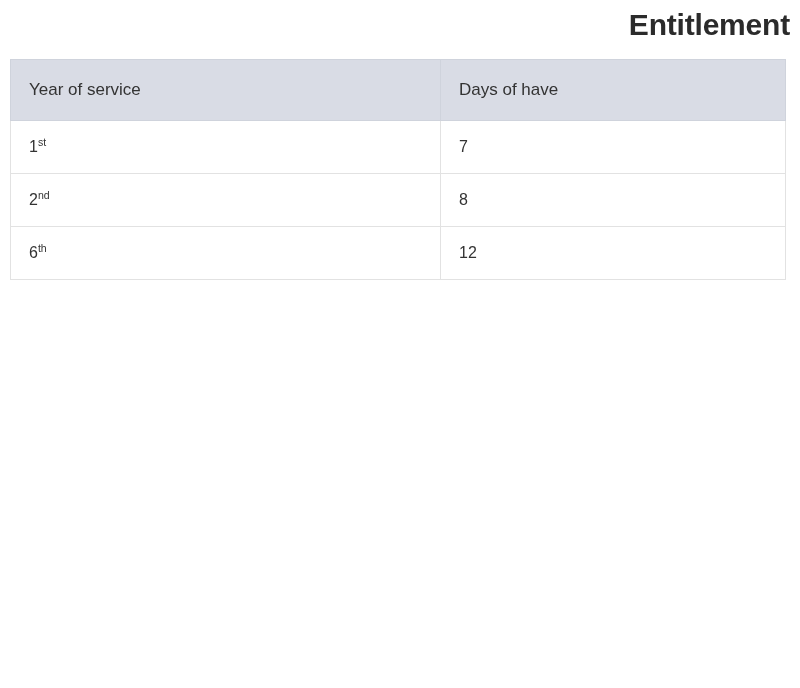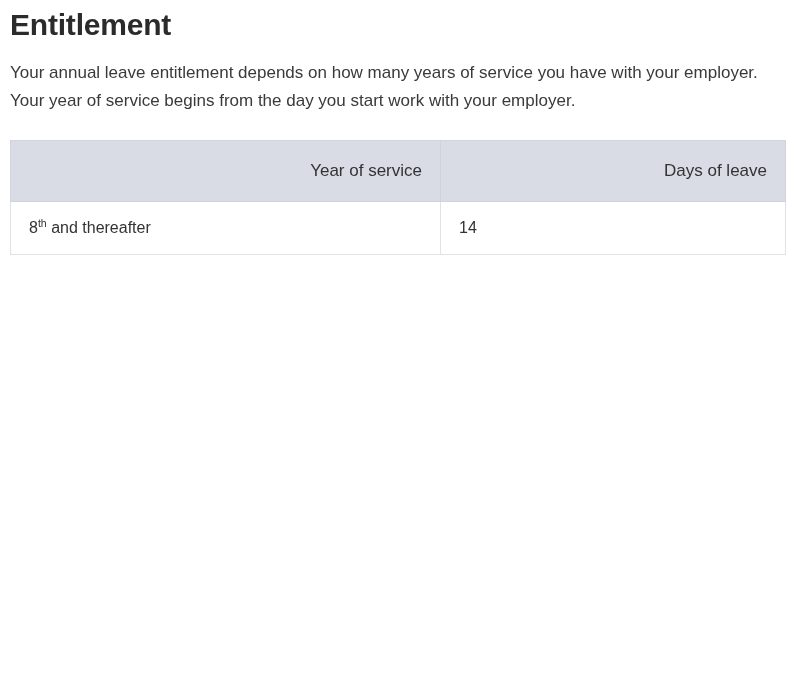--- a/index.html
+++ b/index.html
@@ -19,40 +19,41 @@
     box-sizing: border-box;
     width: 800px;
   }
   .page-title {
     font-size: 30px;
     font-weight: bold;
     color: #2b2b2b;
     margin: 8px 0 18px 0;
     line-height: 1.1;
     letter-spacing: -0.2px;
+    text-align: right;
   }
   .intro {
     font-size: 17px;
     line-height: 1.62;
     color: #3a3a3a;
     margin: 0 0 26px 0;
     max-width: 775px;
   }
   table.entitlement {
     border-collapse: collapse;
     width: 775px;
     table-layout: fixed;
     font-size: 16px;
   }
   table.entitlement th {
     background: #d9dce5;
     color: #333333;
     font-weight: normal;
     font-size: 17px;
-    text-align: right;
+    text-align: left;
     padding: 20px 18px;
     border: 1px solid #cfd3dc;
     border-bottom: 1px solid #cfd3dc;
   }
   table.entitlement td {
     padding: 17px 18px;
     border: 1px solid #e2e2e2;
     color: #333333;
     font-size: 16px;
     background: #ffffff;
@@ -61,34 +62,41 @@
   table.entitlement col.col-days { width: 345px; }
   .ord-suffix { font-size: 0.66em; vertical-align: super; line-height: 0; }
 </style>
 </head>
 <body>
 
 <div class="page">
 
   <h1 class="page-title">Entitlement</h1>
 
-  <p class="intro">Your annual leave entitlement depends on how many years of service you have with your employer. Your year of service begins from the day you start work with your employer.</p>
 
   <table class="entitlement">
     <colgroup>
       <col class="col-year">
       <col class="col-days">
     </colgroup>
     <thead>
       <tr>
         <th>Year of service</th>
-        <th>Days of leave</th>
+        <th>Days of have</th>
       </tr>
     </thead>
     <tbody>
       <tr>
-        <td><span>8</span><span class="ord-suffix">th</span><span> and thereafter</span></td>
-        <td>14</td>
+        <td><span>1</span><span class="ord-suffix">st</span><span></span></td>
+        <td>7</td>
+      </tr>
+      <tr>
+        <td><span>2</span><span class="ord-suffix">nd</span><span></span></td>
+        <td>8</td>
+      </tr>
+      <tr>
+        <td><span>6</span><span class="ord-suffix">th</span><span></span></td>
+        <td>12</td>
       </tr>
     </tbody>
   </table>
 
 </div>
 
 </body></html>

